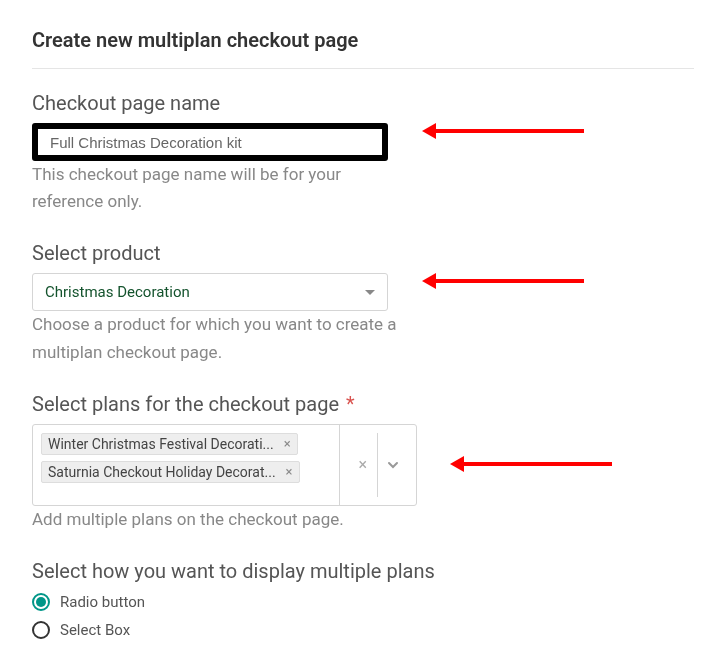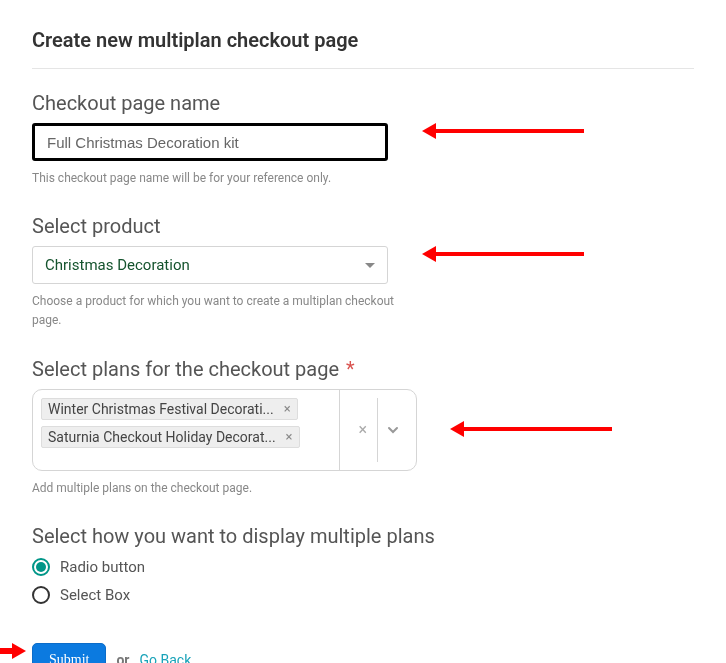--- a/index.html
+++ b/index.html
@@ -37,29 +37,28 @@
     }
     .field-label .req {
       color: #d9534f;
       margin-left: 2px;
     }
     .text-input {
       width: 356px;
       height: 38px;
       padding: 0 12px;
       font-size: 15px;
-      border: 3px solid #000000;
+      border: 6px solid #000000;
       border-radius: 3px;
       color: #666;
       background: #fff;
     }
     .help-text {
-      font-size: 12px;
+      font-size: 17px;
       color: #888;
-      margin-top: 8px;
       line-height: 1.6;
       max-width: 380px;
     }
     .select-wrap {
       position: relative;
       width: 356px;
     }
     .select-control {
       width: 100%;
       height: 38px;
@@ -78,21 +77,21 @@
       width: 0;
       height: 0;
       border-left: 5px solid transparent;
       border-right: 5px solid transparent;
       border-top: 5px solid #888;
     }
     
     .multi-wrap {
       width: 385px;
       border: 1px solid #d5d5d5;
-      border-radius: 10px;
+      border-radius: 3px;
       display: flex;
       align-items: stretch;
     }
     .chip-area {
       flex: 1;
       padding: 6px;
       min-height: 80px;
       border-right: 1px solid #d5d5d5;
     }
     .chip {

